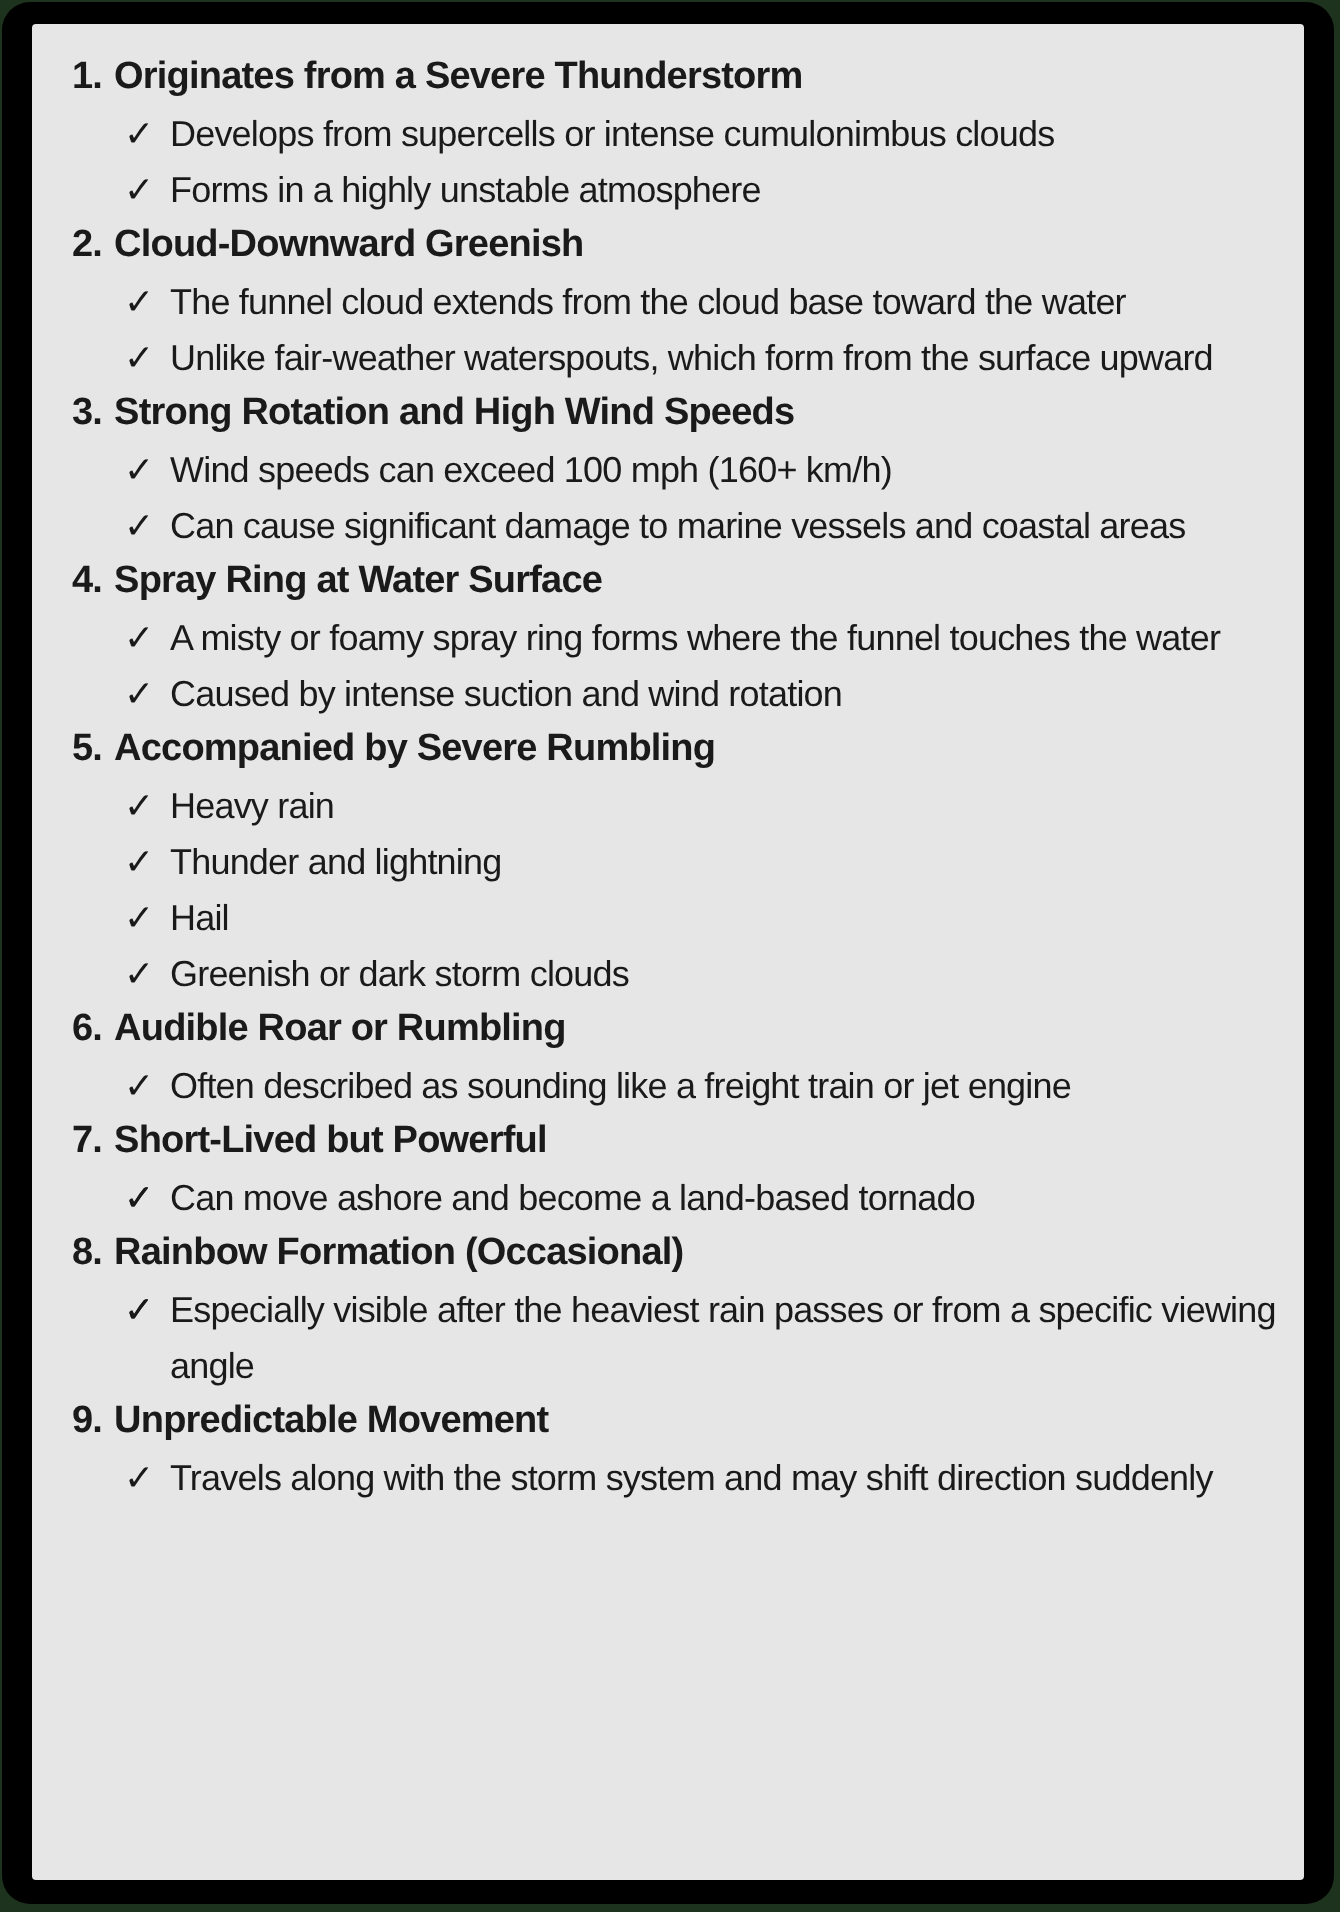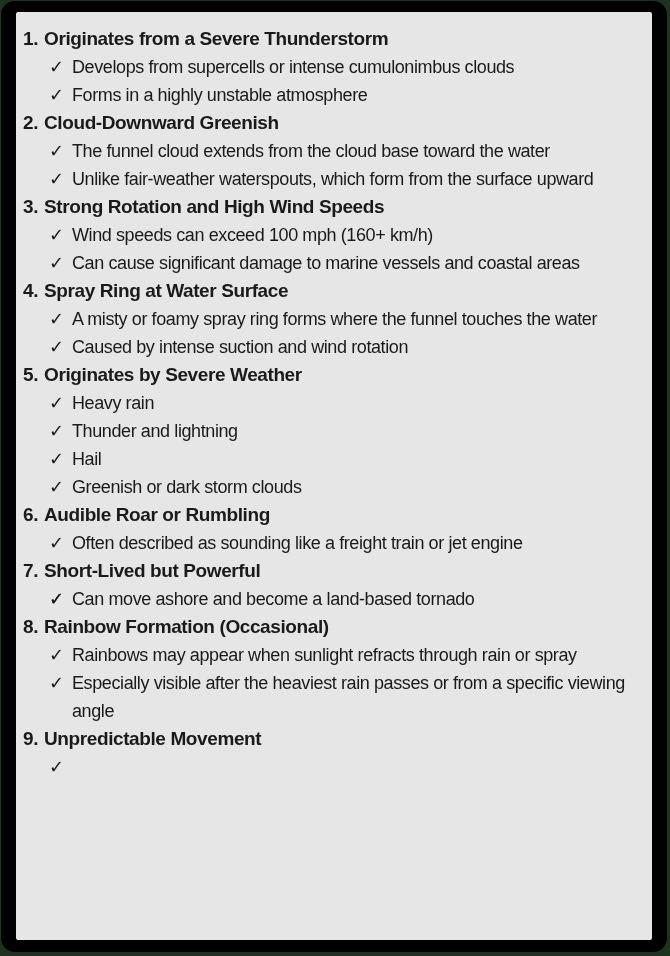--- a/index.html
+++ b/index.html
@@ -22,21 +22,21 @@
     border-radius: 14px;
   }
   .panel {
     position: absolute;
     left: 15px; top: 11px; right: 15px; bottom: 12px;
     background: var(--panel-bg);
     border-radius: 2px;
     overflow: hidden;
   }
   .content {
-    padding: 13px 4px 0 7px;
+    padding: 13px 4px 0 20px;
     color: var(--text);
     font-size: 18px;
     line-height: 28px;
     letter-spacing: -0.4px;
   }
   .heading {
     font-weight: bold;
     font-size: 19px;
   }
   .num { margin-right: 6px; }
@@ -71,39 +71,39 @@
           <div class="heading"><span class="num">3.</span><span class="title">Strong Rotation and High Wind Speeds</span></div>
           <div class="point"><span class="check">✓</span><span class="ptext">Wind speeds can exceed 100 mph (160+ km/h)</span></div>
           <div class="point"><span class="check">✓</span><span class="ptext">Can cause significant damage to marine vessels and coastal areas</span></div>
         </div>
         <div class="item">
           <div class="heading"><span class="num">4.</span><span class="title">Spray Ring at Water Surface</span></div>
           <div class="point"><span class="check">✓</span><span class="ptext">A misty or foamy spray ring forms where the funnel touches the water</span></div>
           <div class="point"><span class="check">✓</span><span class="ptext">Caused by intense suction and wind rotation</span></div>
         </div>
         <div class="item">
-          <div class="heading"><span class="num">5.</span><span class="title">Originates by Severe Weather</span></div>
+          <div class="heading"><span class="num">5.</span><span class="title">Accompanied by Severe Rumbling</span></div>
           <div class="point"><span class="check">✓</span><span class="ptext">Heavy rain</span></div>
           <div class="point"><span class="check">✓</span><span class="ptext">Thunder and lightning</span></div>
           <div class="point"><span class="check">✓</span><span class="ptext">Hail</span></div>
           <div class="point"><span class="check">✓</span><span class="ptext">Greenish or dark storm clouds</span></div>
         </div>
         <div class="item">
           <div class="heading"><span class="num">6.</span><span class="title">Audible Roar or Rumbling</span></div>
           <div class="point"><span class="check">✓</span><span class="ptext">Often described as sounding like a freight train or jet engine</span></div>
         </div>
         <div class="item">
           <div class="heading"><span class="num">7.</span><span class="title">Short-Lived but Powerful</span></div>
           <div class="point"><span class="check">✓</span></div>
           <div class="point"><span class="check">✓</span><span class="ptext">Can move ashore and become a land-based tornado</span></div>
         </div>
         <div class="item">
           <div class="heading"><span class="num">8.</span><span class="title">Rainbow Formation (Occasional)</span></div>
-          <div class="point"><span class="check">✓</span><span class="ptext">Rainbows may appear when sunlight refracts through rain or spray</span></div>
+          <div class="point"><span class="check">✓</span></div>
           <div class="point"><span class="check">✓</span><span class="ptext">Especially visible after the heaviest rain passes or from a specific viewing angle</span></div>
         </div>
         <div class="item">
           <div class="heading"><span class="num">9.</span><span class="title">Unpredictable Movement</span></div>
-          <div class="point"><span class="check">✓</span></div>
+          <div class="point"><span class="check">✓</span><span class="ptext">Travels along with the storm system and may shift direction suddenly</span></div>
         </div>
       </div>
   </div>
 </div>
 
 </body></html>

